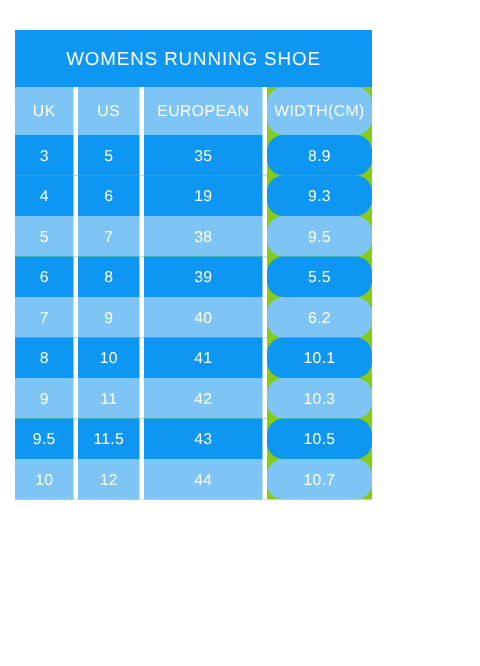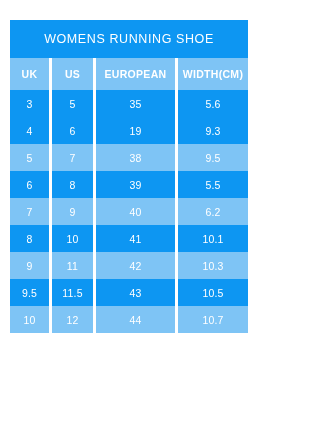--- a/index.html
+++ b/index.html
@@ -43,27 +43,27 @@
     text-align: center;
     font-weight: normal;
     padding: 0;
     overflow: hidden;
     white-space: nowrap;
     border-right: 3px solid #ffffff;
   }
   .chart-table th:last-child,
   .chart-table td:last-child {
     border-right: none;
+    border-radius: 11px;
   }
   .chart-table thead th {
     height: 32px;
     background: #7ec4f5;
     font-size: 10.5px;
     letter-spacing: 0.3px;
-    font-weight: bold;
   }
   .chart-table tbody td {
     height: 27px;
     font-size: 10.5px;
     letter-spacing: 0.2px;
   }
   .chart-table tbody tr.row-odd td {
     background: #0d96f2;
   }
   .chart-table tbody tr.row-even td {
@@ -94,21 +94,21 @@
         <th>US</th>
         <th>EUROPEAN</th>
         <th>WIDTH(CM)</th>
       </tr>
     </thead>
     <tbody>
       <tr class="row-odd">
         <td>3</td>
         <td>5</td>
         <td>35</td>
-        <td>5.6</td>
+        <td>8.9</td>
       </tr>
       <tr class="row-odd">
         <td>4</td>
         <td>6</td>
         <td>19</td>
         <td>9.3</td>
       </tr>
       <tr class="row-even">
         <td>5</td>
         <td>7</td>

